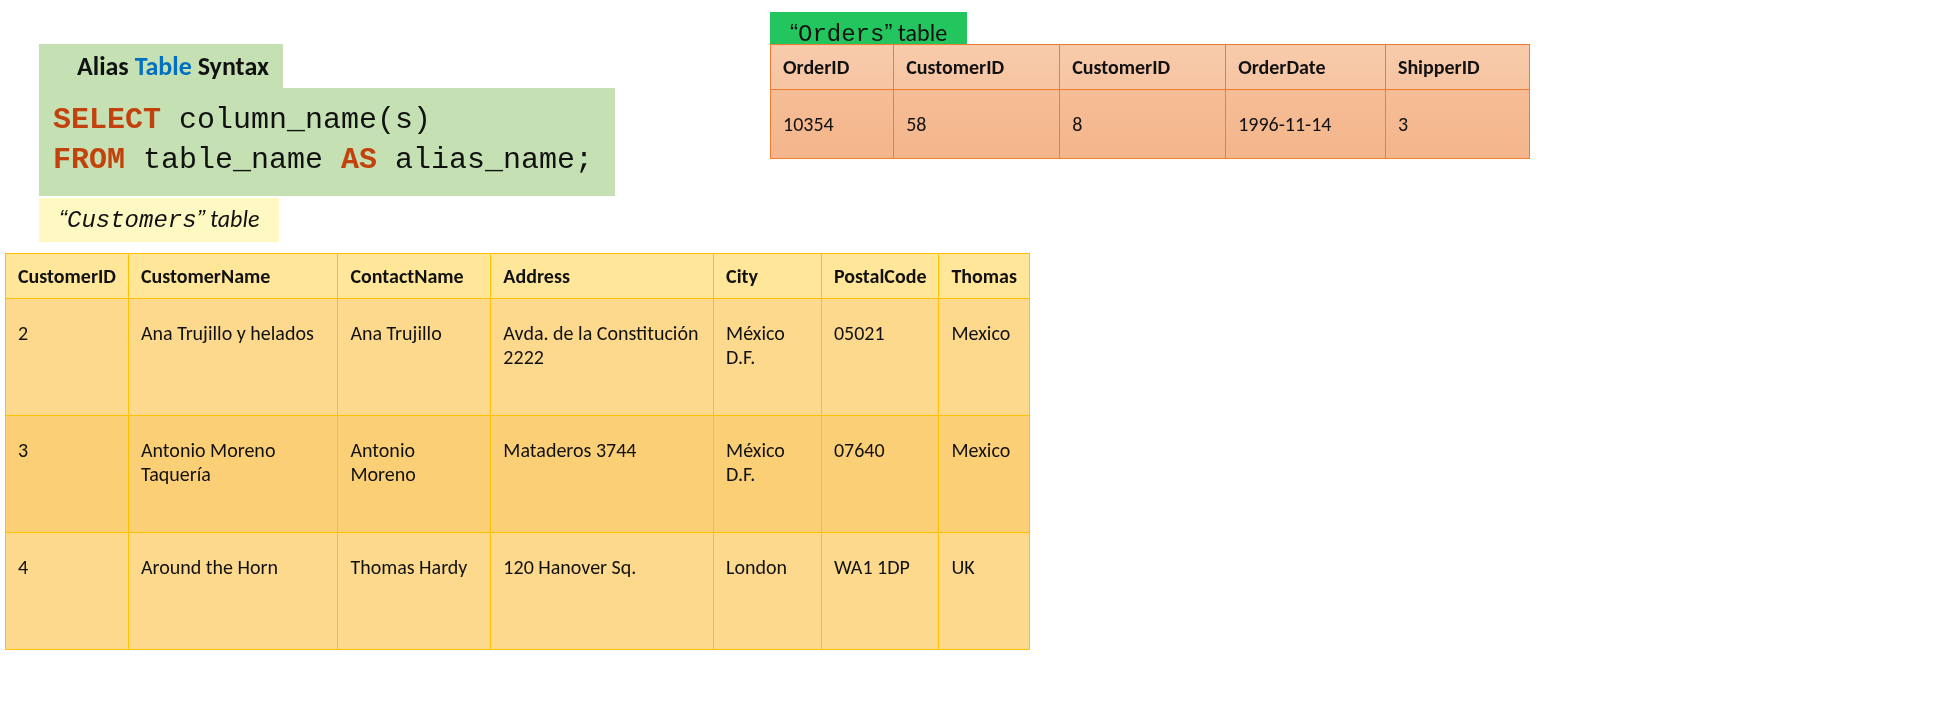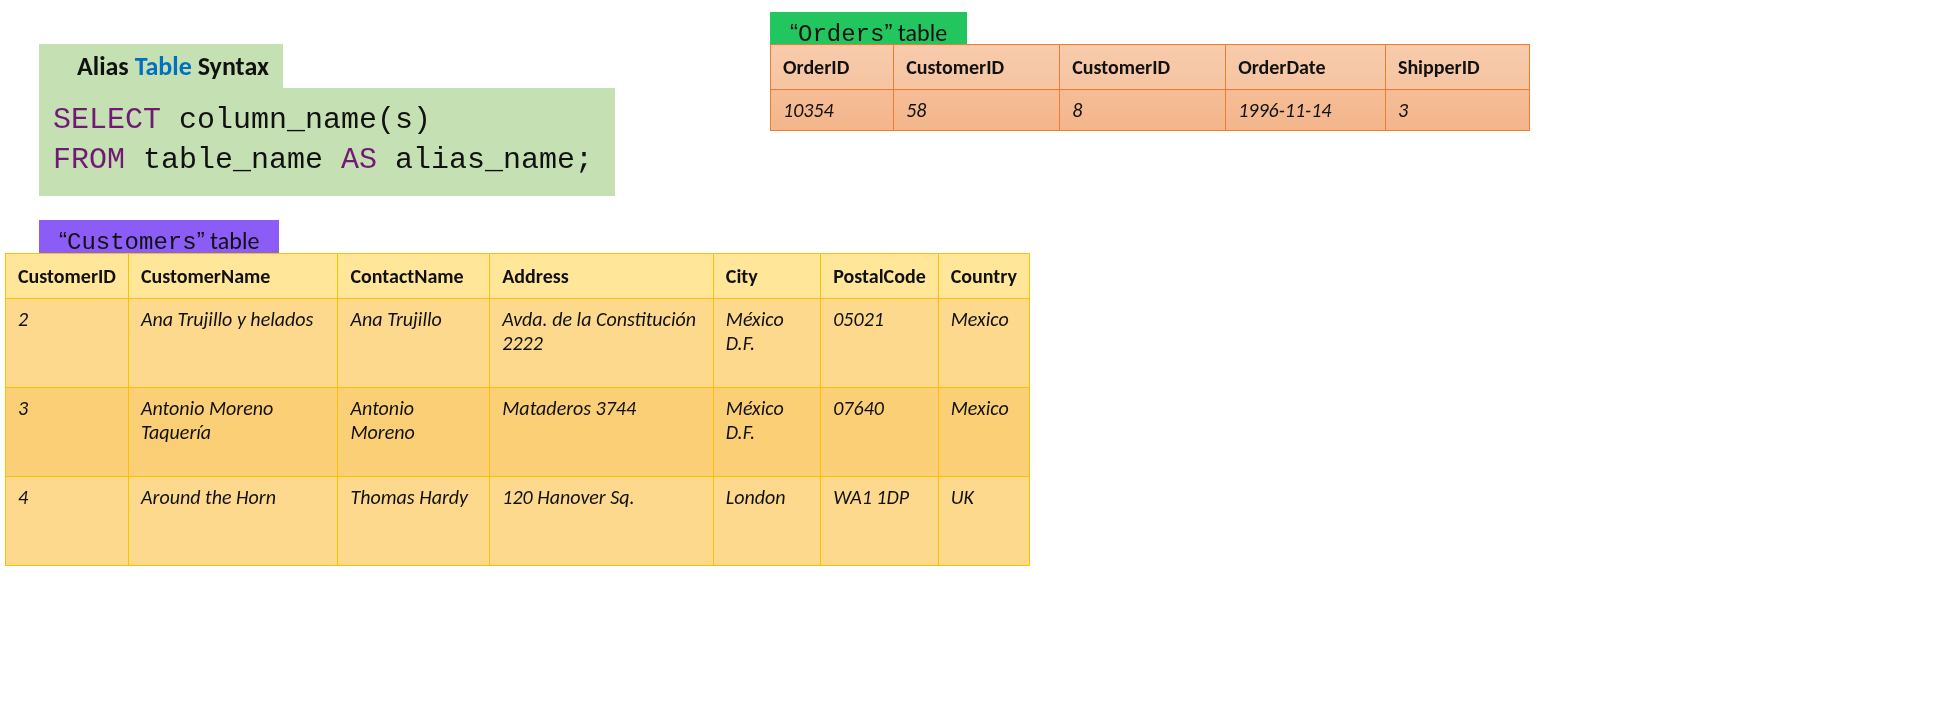--- a/index.html
+++ b/index.html
@@ -35,32 +35,33 @@
     position: absolute;
     left: 39px;
     top: 88px;
     background: #c5e0b3;
     padding: 12px 22px 16px 14px;
     font-family: "Consolas", "Courier New", monospace;
     font-size: 30px;
     line-height: 40px;
     white-space: pre;
   }
-  .kw { color: #701a75; font-weight: 400; }
+  .kw { color: #c2410c; font-weight: 700; }
 
   
   .tab {
     position: absolute;
     padding: 6px 20px 8px 20px;
     font-size: 24px;
   }
   .tab-customers {
     left: 39px;
-    top: 220px;
-    background: #8b5cf6;
+    top: 198px;
+    background: #fef9c3;
+    font-style: italic;
   }
   .tab-orders {
     left: 770px;
     top: 12px;
     background: #22c55e;
   }
   .tab .q { font-family: "Segoe UI", sans-serif; }
   .tab .tname { font-family: "Consolas","Courier New",monospace; }
 
   
@@ -69,23 +70,22 @@
     position: absolute;
     font-size: 20px;
   }
   table th {
     text-align: left;
     font-weight: 700;
     padding: 10px 12px;
     vertical-align: top;
   }
   table td {
-    padding: 8px 12px;
+    padding: 22px 12px;
     vertical-align: top;
-    font-style: italic;
   }
 
   
   .tbl-customers {
     left: 5px;
     top: 253px;
     width: 1025px;
   }
   .tbl-customers th {
     background: #ffe698;
@@ -162,21 +162,21 @@
 
   <table class="tbl-customers">
     <thead>
         <tr>
           <th>CustomerID</th>
           <th>CustomerName</th>
           <th>ContactName</th>
           <th>Address</th>
           <th>City</th>
           <th>PostalCode</th>
-          <th>Country</th>
+          <th>Thomas</th>
         </tr>
       </thead>
     <tbody>
         <tr>
           <td>2</td>
           <td>Ana Trujillo y helados</td>
           <td>Ana Trujillo</td>
           <td>Avda. de la Constitución 2222</td>
           <td>México D.F.</td>
           <td>05021</td>

